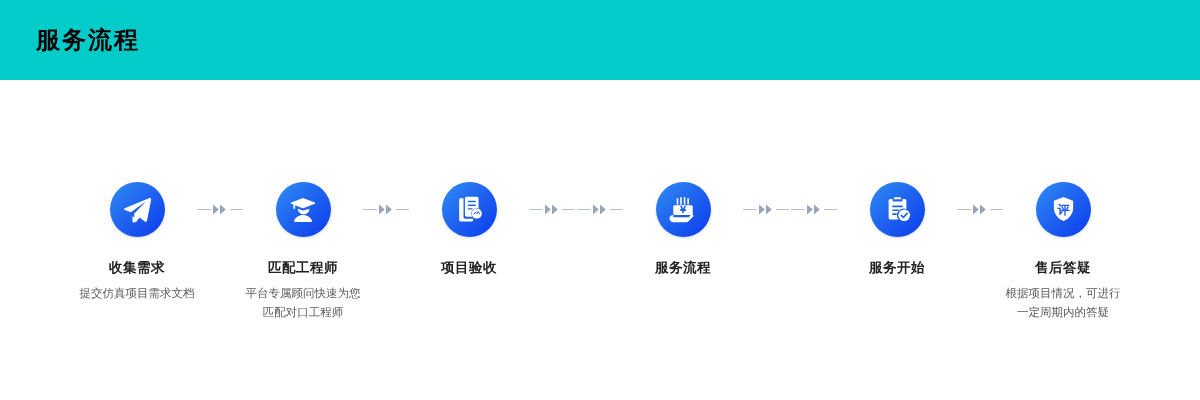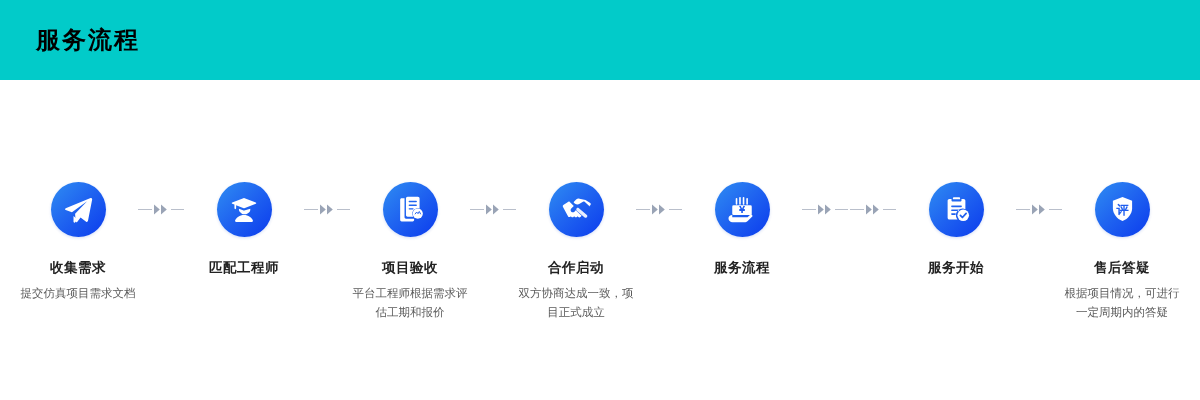--- a/index.html
+++ b/index.html
@@ -157,20 +157,21 @@
       <div class="step-circle">
         <span>
           <svg width="30" height="30" viewBox="0 0 32 32" fill="#ffffff" aria-hidden="true">
             <path d="M16 3.2 3.4 8.1c-.6.2-.6 1 0 1.2l2.4.9v4c0 .5.4.9.9.9s.9-.4.9-.9v-3.3l8.1 3.1c.2.1.4.1.6 0L28.6 9.3c.6-.2.6-1 0-1.2L16 3.2z"></path>
             <path d="M16.3 16.6c-.2.1-.5.1-.7 0l-5-1.9v1.1c0 1.6 1.2 3 2.8 3.6l-.3.2c1 .6 2.2.9 3.4.9 1.2 0 2.3-.3 3.3-.9 1.7-.6 2.9-2 2.9-3.8v-1.1l-6.4 1.9z"></path>
             <path d="M16 21.2c-4.6 0-8.4 2.6-9.5 6.1-.2.7.3 1.5 1.1 1.5h16.8c.8 0 1.3-.8 1.1-1.5-1.1-3.5-4.9-6.1-9.5-6.1z"></path>
           </svg>
         </span>
       </div>
       <div class="step-title">匹配工程师</div>
+      <div class="step-desc">平台专属顾问快速为您匹配对口工程师</div>
     </div>
 
     <div class="connector">
       <span class="line"></span>
       <span class="chev">
         <svg width="17" height="11" viewBox="0 0 17 11" aria-hidden="true">
           <path d="M1 0.5 6.8 5.5 1 10.5z" fill="#9aa4b6"></path>
           <path d="M8 0.5 13.8 5.5 8 10.5z" fill="#9aa4b6"></path>
         </svg>
       </span>
@@ -181,46 +182,32 @@
         <span>
           <svg width="29" height="29" viewBox="0 0 32 32" fill="#ffffff" aria-hidden="true">
             <path d="M6.2 3.6h3.2v20.9c0 .9.7 1.6 1.6 1.6h9v1.6c0 .9-.7 1.6-1.6 1.6H6.2c-.9 0-1.6-.7-1.6-1.6V5.2c0-.9.7-1.6 1.6-1.6z"></path>
             <path d="M12.8 2h11.4c1 0 1.8.8 1.8 1.8v11.1c-.6-.2-1.3-.4-2-.4-3.3 0-6 2.7-6 6 0 1.3.4 2.5 1.2 3.5h-6.4c-1 0-1.8-.8-1.8-1.8V3.8c0-1 .8-1.8 1.8-1.8zm1.9 4.3c-.4 0-.8.4-.8.8s.4.8.8.8h7.6c.4 0 .8-.4.8-.8s-.4-.8-.8-.8h-7.6zm0 4.1c-.4 0-.8.4-.8.8s.4.8.8.8h7.6c.4 0 .8-.4.8-.8s-.4-.8-.8-.8h-7.6zm0 4.1c-.4 0-.8.4-.8.8s.4.8.8.8h4c.4 0 .8-.4.8-.8s-.4-.8-.8-.8h-4z"></path>
             <circle cx="24" cy="20.5" r="5.6"></circle>
             <path d="M21.2 20.9l1.6-2.1 1.5 1.8 1.4-2.4 1.4 2.7" stroke="#2363ef" stroke-width="1.1" fill="none" stroke-linecap="round" stroke-linejoin="round"></path>
           </svg>
         </span>
       </div>
       <div class="step-title">项目验收</div>
-      <div class="step-desc">平台工程师根据需求评估工期和报价</div>
-    </div>
-
-    <div class="connector">
-      <span class="line"></span>
-      <span class="chev">
-        <svg width="17" height="11" viewBox="0 0 17 11" aria-hidden="true">
-          <path d="M1 0.5 6.8 5.5 1 10.5z" fill="#9aa4b6"></path>
-          <path d="M8 0.5 13.8 5.5 8 10.5z" fill="#9aa4b6"></path>
-        </svg>
-      </span>
-    </div>
-
-    <div class="step">
-      <div class="step-circle">
-        <span>
-          <svg width="31" height="31" viewBox="0 0 32 32" fill="#ffffff" aria-hidden="true">
-            <path d="M2.4 11.4 7.6 8c.5-.3 1.1-.2 1.5.2l4.1 4.1-2.6 2.6c-.9.9-.9 2.4 0 3.3.9.9 2.4.9 3.3 0l1.3-1.3 6.1 5.6-1.3 1.3c-.6.6-1.5.6-2.1 0l-.8-.8-.5.5c-.7.7-1.8.7-2.5 0l-.5-.5-.5.5c-.7.7-1.8.7-2.5 0l-.5-.5-.4.4c-.6.6-1.6.6-2.2 0L2.2 13.6c-.6-.6-.5-1.7.2-2.2z"></path>
-            <path d="M29.7 12.8 24.4 8.1c-.5-.4-1.2-.4-1.7-.1l-3.5 2.1c-1.5.9-3.3.8-4.7-.1l-.9-.6c-.5-.3-.6-1-.2-1.4l2.2-2.2c.9-.9 2.2-1.3 3.4-1l6.3 1.4 4.9 3.2c.7.5.8 1.5.1 2.1l-.6.3z"></path>
-            <path d="M16.4 14.5c.5-.5 1.3-.5 1.8-.1l8.5 7.3c.6.5.7 1.5.1 2.1l-.4.4c-.5.5-1.4.6-2 .1l-8.2-7.1c-.6-.5-.6-1.4.2-2.7z" opacity="0.9"></path>
-          </svg>
-        </span>
-      </div>
-      <div class="step-title">合作启动</div>
-      <div class="step-desc">双方协商达成一致，项目正式成立</div>
-    </div>
+    </div>
+
+    <div class="connector">
+      <span class="line"></span>
+      <span class="chev">
+        <svg width="17" height="11" viewBox="0 0 17 11" aria-hidden="true">
+          <path d="M1 0.5 6.8 5.5 1 10.5z" fill="#9aa4b6"></path>
+          <path d="M8 0.5 13.8 5.5 8 10.5z" fill="#9aa4b6"></path>
+        </svg>
+      </span>
+    </div>
+
 
     <div class="connector">
       <span class="line"></span>
       <span class="chev">
         <svg width="17" height="11" viewBox="0 0 17 11" aria-hidden="true">
           <path d="M1 0.5 6.8 5.5 1 10.5z" fill="#9aa4b6"></path>
           <path d="M8 0.5 13.8 5.5 8 10.5z" fill="#9aa4b6"></path>
         </svg>
       </span>
     </div>

